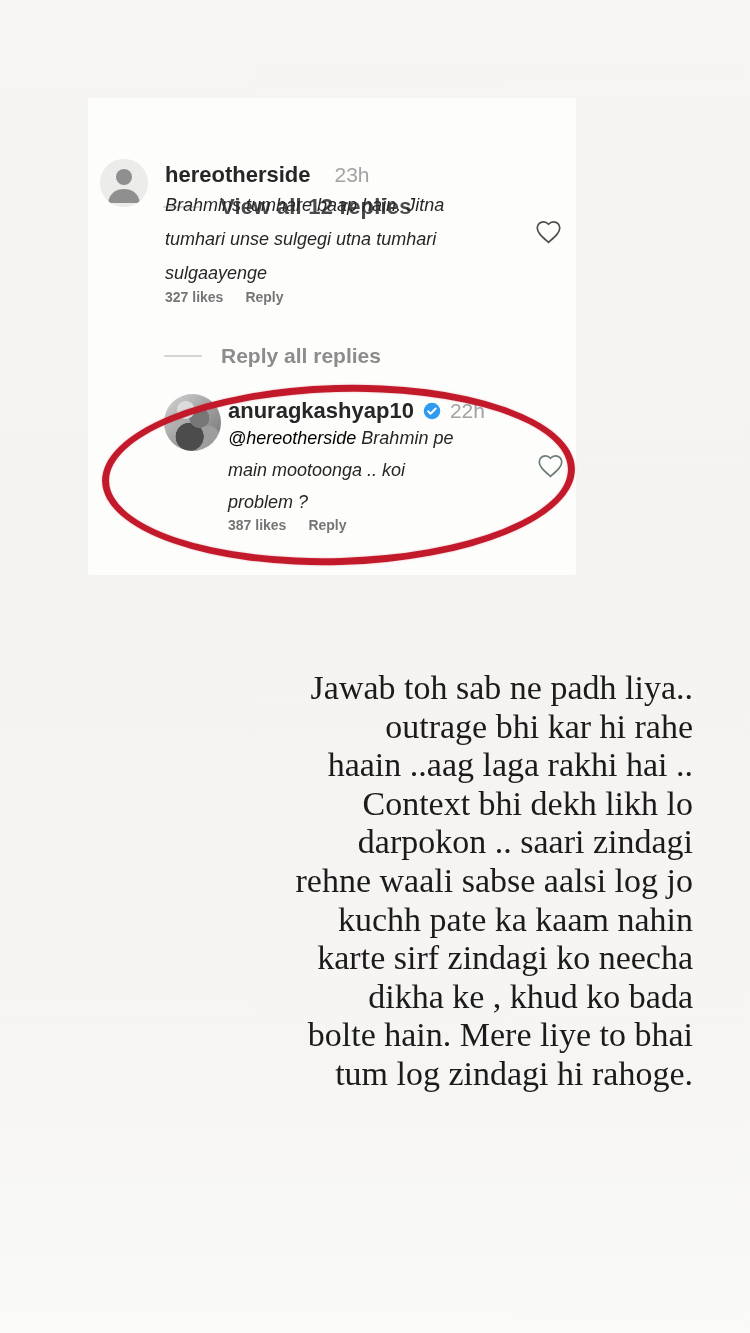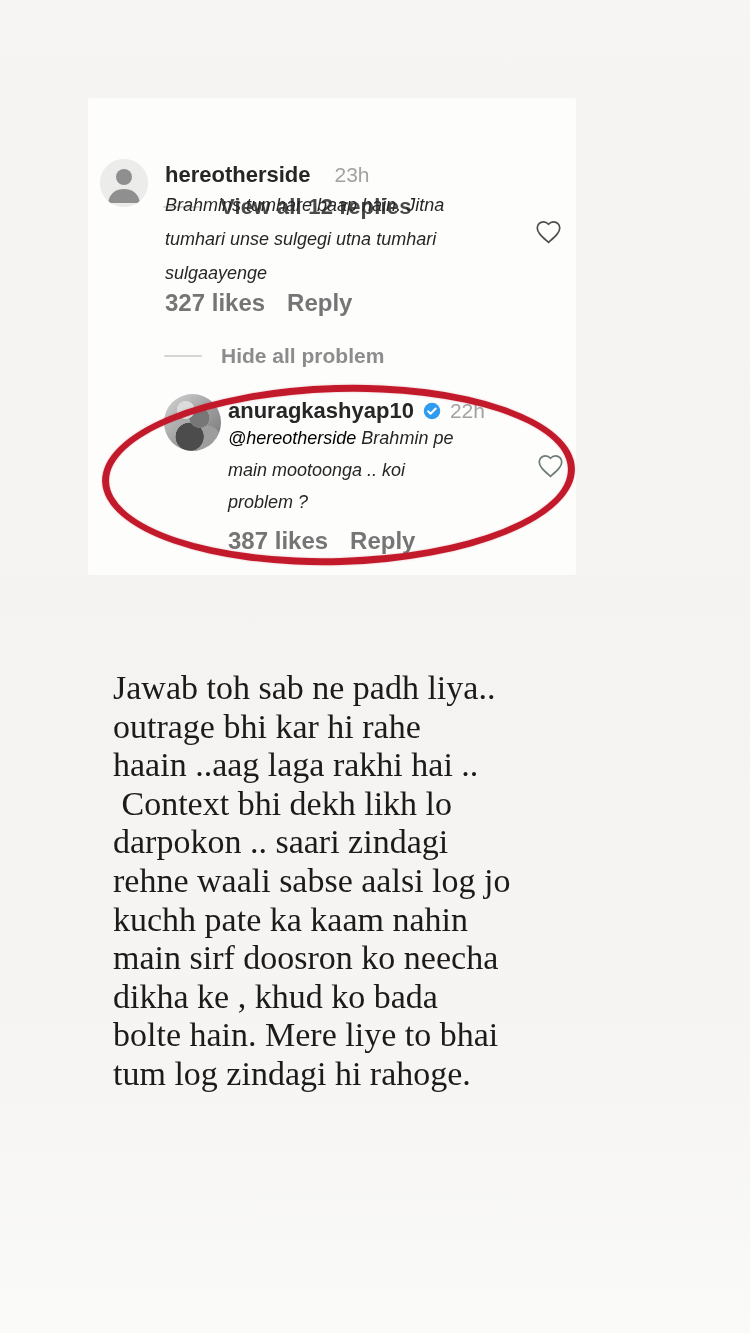--- a/index.html
+++ b/index.html
@@ -33,37 +33,37 @@
   .cmt1-header{left:77px;top:64px;gap:24px;}
   .cmt2-header{left:140px;top:300px;}
   .username{font-size:22px;font-weight:700;color:#262626;}
   .timestamp{font-size:21px;color:#a2a2a2;text-align:center;}
   .badge{width:18px;height:18px;flex:0 0 auto;}
   .cmt-text{position:absolute;font-size:18px;line-height:34px;color:#262626;font-style:italic;}
   .cmt1-text{left:77px;top:90px;}
   .cmt2-text{left:140px;top:324px;line-height:32px;}
   .cmt-text div{white-space:pre;}
   .mention{color:#000000;cursor:pointer;}
-  .actions{position:absolute;display:flex;gap:22px;font-size:24px;font-weight:600;color:#757575;}
+  .actions{position:absolute;display:flex;gap:22px;font-size:14px;font-weight:600;color:#757575;}
   .cmt1-actions{left:77px;top:191px;}
-  .cmt2-actions{left:140px;top:429px;}
+  .cmt2-actions{left:140px;top:419px;}
   .actions span{cursor:pointer;}
   .heart-btn{position:absolute;width:27px;height:27px;cursor:pointer;}
   .heart1{left:447px;top:120px;}
   .heart2{left:449px;top:354px;}
   .red-ellipse{
     position:absolute;left:102px;top:385px;width:459px;height:166px;
     border:7px solid #c2192b;border-radius:50%;
     transform:rotate(-1.6deg);
     box-shadow:0 0 2px rgba(194,25,43,.35), inset 0 0 2px rgba(194,25,43,.35);
     z-index:5;pointer-events:none;
   }
   .caption{
     position:absolute;left:113px;top:669px;width:580px;
-    font-family:"Liberation Serif",serif;font-size:34px;line-height:38.6px;color:#1b1b1b;
+    font-family:"Liberation Serif",serif;font-size:34px;line-height:38.6px;color:#1b1b1b;text-align:right;
   }
   .caption div{white-space:pre;}
 </style>
 </head>
 <body>
 
 <div class="card">
 
   <div class="thread-toggle toggle-view">
     <span class="toggle-dash"></span>
@@ -91,21 +91,21 @@
       <path d="M16.5 3.4c-1.74 0-3.41.81-4.5 2.09C10.91 4.21 9.24 3.4 7.5 3.4 4.42 3.4 2 5.82 2 8.9c0 3.78 3.4 6.86 8.55 11.54L12 21.75l1.45-1.32C18.6 15.76 22 12.68 22 8.9c0-3.08-2.42-5.5-5.5-5.5z"></path>
     </svg>
   </div>
   <div class="actions cmt1-actions">
     <span>327 likes</span>
     <span>Reply</span>
   </div>
 
   <div class="thread-toggle toggle-hide">
     <span class="toggle-dash"></span>
-    <span class="toggle-label">Hide all problem</span>
+    <span class="toggle-label">Reply all replies</span>
   </div>
 
   <div class="avatar avatar2"></div>
   <div class="cmt-header cmt2-header">
     <span class="username">anuragkashyap10</span>
     <svg class="badge" viewBox="0 0 24 24">
       <circle cx="12" cy="12" r="11" fill="#2e9bf0"></circle>
       <path d="M6.8 12.4l3.2 3.2 7-7" fill="none" stroke="#fff" stroke-width="2.6" stroke-linecap="round" stroke-linejoin="round"></path>
     </svg>
     <span class="timestamp">22h</span>
@@ -130,17 +130,17 @@
 <div class="red-ellipse"></div>
 
 <div class="caption">
   <div>Jawab toh sab ne padh liya..</div>
   <div>outrage bhi kar hi rahe</div>
   <div>haain ..aag laga rakhi hai ..</div>
   <div> Context bhi dekh likh lo</div>
   <div>darpokon .. saari zindagi</div>
   <div>rehne waali sabse aalsi log jo</div>
   <div>kuchh pate ka kaam nahin</div>
-  <div>main sirf doosron ko neecha</div>
+  <div>karte sirf zindagi ko neecha</div>
   <div>dikha ke , khud ko bada</div>
   <div>bolte hain. Mere liye to bhai</div>
   <div>tum log zindagi hi rahoge.</div>
 </div>
 
 </body></html>

